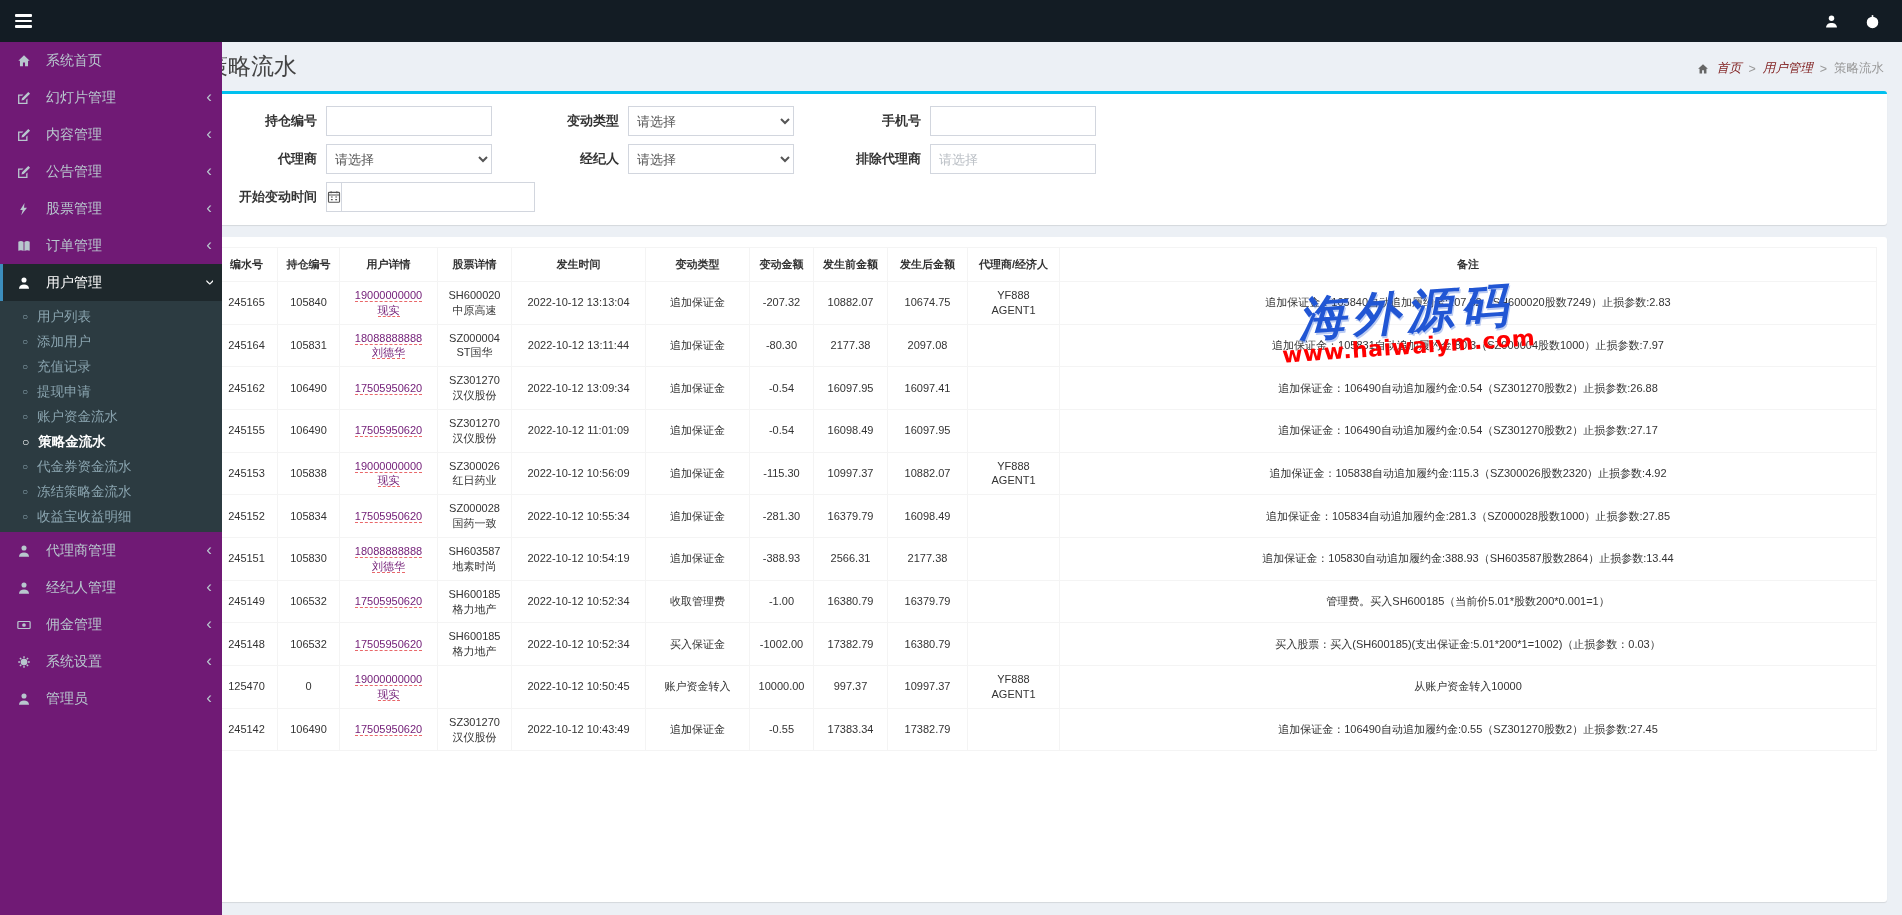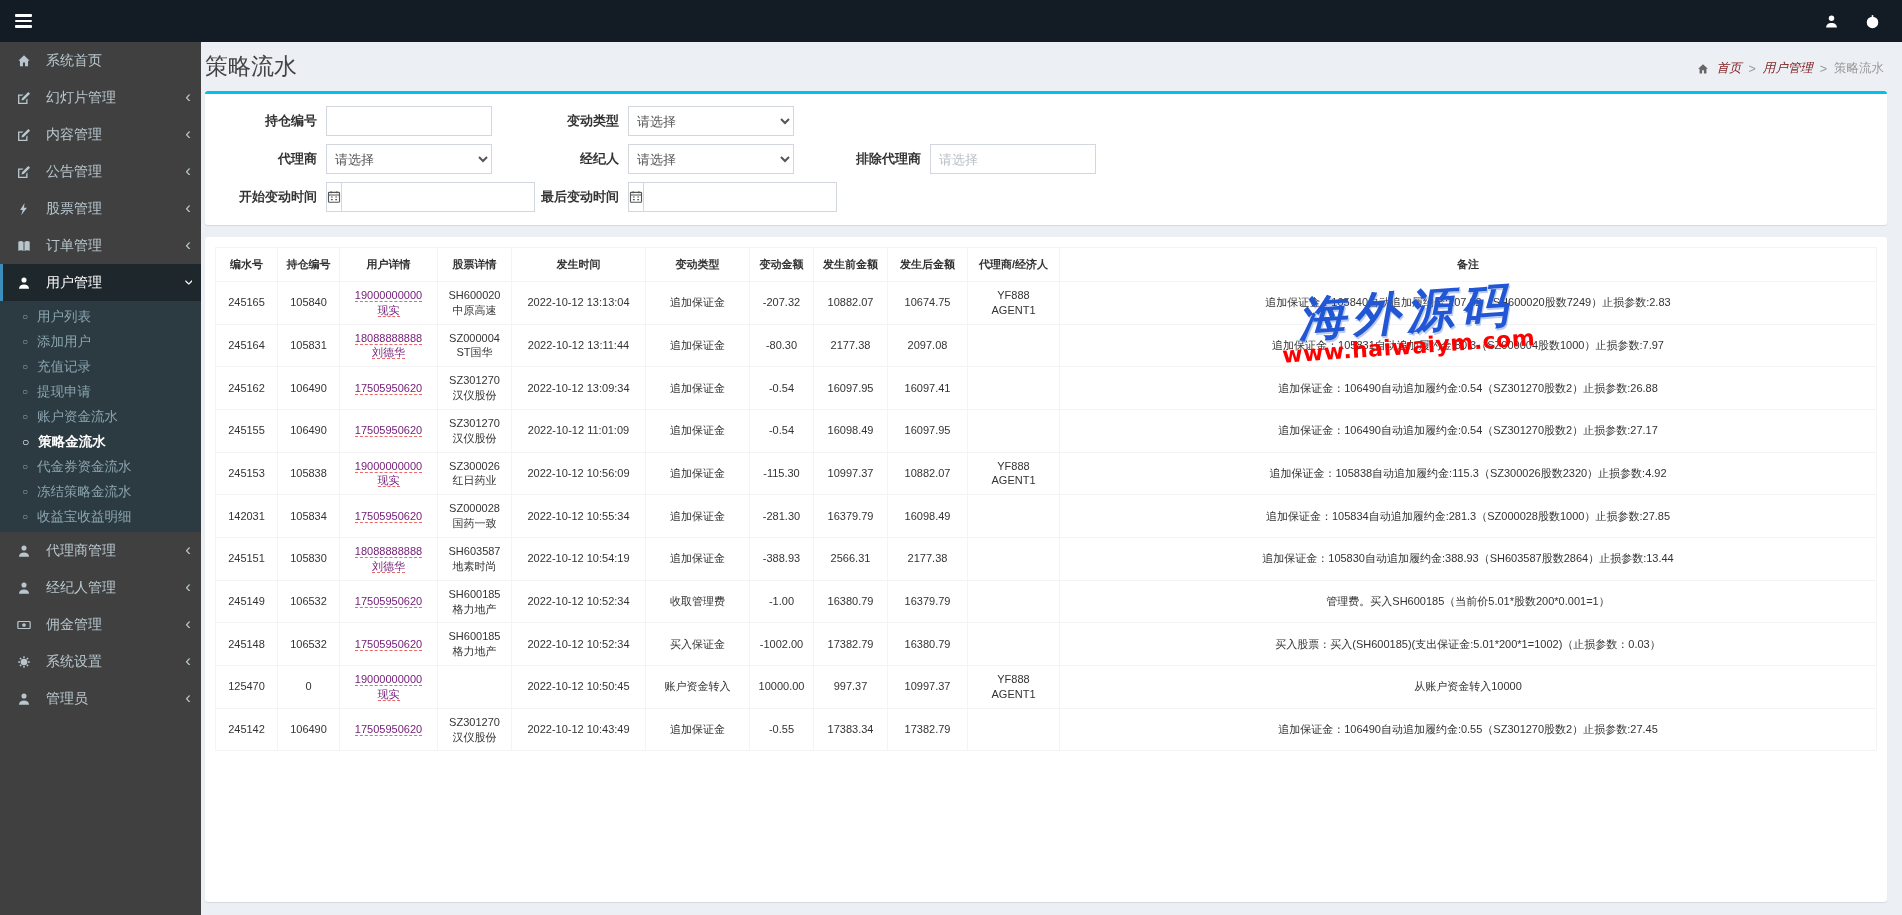--- a/index.html
+++ b/index.html
@@ -8,21 +8,21 @@
   .topbar{position:absolute;top:0;left:0;right:0;height:42px;display:flex;z-index:20;}
   .logo{width:190px;background:#3c8dbc;color:#fff;font-size:19px;letter-spacing:2px;
     display:flex;align-items:center;justify-content:center;cursor:pointer;}
   .navbar{flex:1;background:#131c24;display:flex;align-items:center;}
   .hamburger{width:46px;height:42px;display:flex;flex-direction:column;align-items:center;justify-content:center;gap:3px;cursor:pointer;}
   .hamburger span{display:block;width:17px;height:2.5px;background:#fff;border-radius:1px;}
   .nav-right{margin-left:auto;display:flex;align-items:center;gap:26px;padding-right:22px;}
   .nav-icon{color:#fff;display:inline-flex;cursor:pointer;}
   .nav-icon svg{width:15px;height:15px;fill:#fff;}
   
-  .sidebar{position:absolute;top:42px;left:0;bottom:0;width:201px;background:#404040;z-index:15;}
+  .sidebar{position:absolute;top:42px;left:0;bottom:0;width:222px;background:#701a75;z-index:15;}
   .side-item{display:flex;align-items:center;height:37px;padding:0 10px 0 14px;color:#b8c7ce;
     font-size:14px;text-decoration:none;border-left:3px solid transparent;cursor:pointer;}
   .side-item .s-icon{width:22px;margin-right:7px;display:inline-flex;align-items:center;}
   .side-item .s-icon svg{width:14px;height:14px;fill:currentColor;}
   .side-item.active{background:#1e282c;color:#fff;border-left-color:#3c8dbc;}
   .chev{margin-left:auto;font-size:17px;line-height:1;color:inherit;transform:translateY(-1px);}
   .side-item.active .chev{transform:rotate(-90deg);}
   .submenu{background:#2c3b41;padding:3px 0;}
   .sub-item{display:flex;align-items:center;height:25px;padding-left:22px;color:#8aa4af;
     font-size:13.5px;text-decoration:none;cursor:pointer;}
@@ -273,20 +273,26 @@
         <span class="f-ctrl">
             <input class="txt" style="">
           </span>
       </div>
       <div class="f-cell">
         <span class="f-label">变动类型</span>
         <span class="f-ctrl">
             <select class="sel"><option>请选择</option></select>
           </span>
       </div>
+      <div class="f-cell">
+        <span class="f-label">手机号</span>
+        <span class="f-ctrl">
+            <input class="txt" style="">
+          </span>
+      </div>
     </div>
     <div class="f-row">
       <div class="f-cell">
         <span class="f-label">代理商</span>
         <span class="f-ctrl">
             <select class="sel"><option>请选择</option></select>
           </span>
       </div>
       <div class="f-cell">
         <span class="f-label">经纪人</span>
@@ -297,34 +303,20 @@
       <div class="f-cell">
         <span class="f-label">排除代理商</span>
         <span class="f-ctrl">
             <input class="txt" placeholder="请选择" style="">
           </span>
       </div>
     </div>
     <div class="f-row">
       <div class="f-cell">
         <span class="f-label">开始变动时间</span>
-        <span class="f-ctrl">
-            <span class="dgrp">
-          <span class="addon">
-            <svg viewBox="0 0 16 16">
-                  <rect x="1.7" y="2.7" width="12.6" height="11.3" rx="1" stroke="#555" stroke-width="1.3" fill="none"></rect>
-                  <path d="M1.7 5.6h12.6M4.7 1.4v2.4M11.3 1.4v2.4M4.5 8h2M9.5 8h2M4.5 11h2M9.5 11h2" stroke="#555" stroke-width="1.2"></path>
-                </svg>
-          </span>
-          <input class="date" style="">
-        </span>
-          </span>
-      </div>
-      <div class="f-cell">
-        <span class="f-label">最后变动时间</span>
         <span class="f-ctrl">
             <span class="dgrp">
           <span class="addon">
             <svg viewBox="0 0 16 16">
                   <rect x="1.7" y="2.7" width="12.6" height="11.3" rx="1" stroke="#555" stroke-width="1.3" fill="none"></rect>
                   <path d="M1.7 5.6h12.6M4.7 1.4v2.4M11.3 1.4v2.4M4.5 8h2M9.5 8h2M4.5 11h2M9.5 11h2" stroke="#555" stroke-width="1.2"></path>
                 </svg>
           </span>
           <input class="date" style="">
         </span>
@@ -457,21 +449,21 @@
             <td>-115.30</td>
             <td>10997.37</td>
             <td>10882.07</td>
             <td>
               <div>YF888</div>
               <div>AGENT1</div>
             </td>
             <td>追加保证金：105838自动追加履约金:115.3（SZ300026股数2320）止损参数:4.92</td>
           </tr>
           <tr>
-            <td>142031</td>
+            <td>245152</td>
             <td>105834</td>
             <td>
               <div><a class="red-link">17505950620</a></div>
             </td>
             <td>
               <div>SZ000028</div>
               <div>国药一致</div>
             </td>
             <td>2022-10-12 10:55:34</td>
             <td>追加保证金</td>

